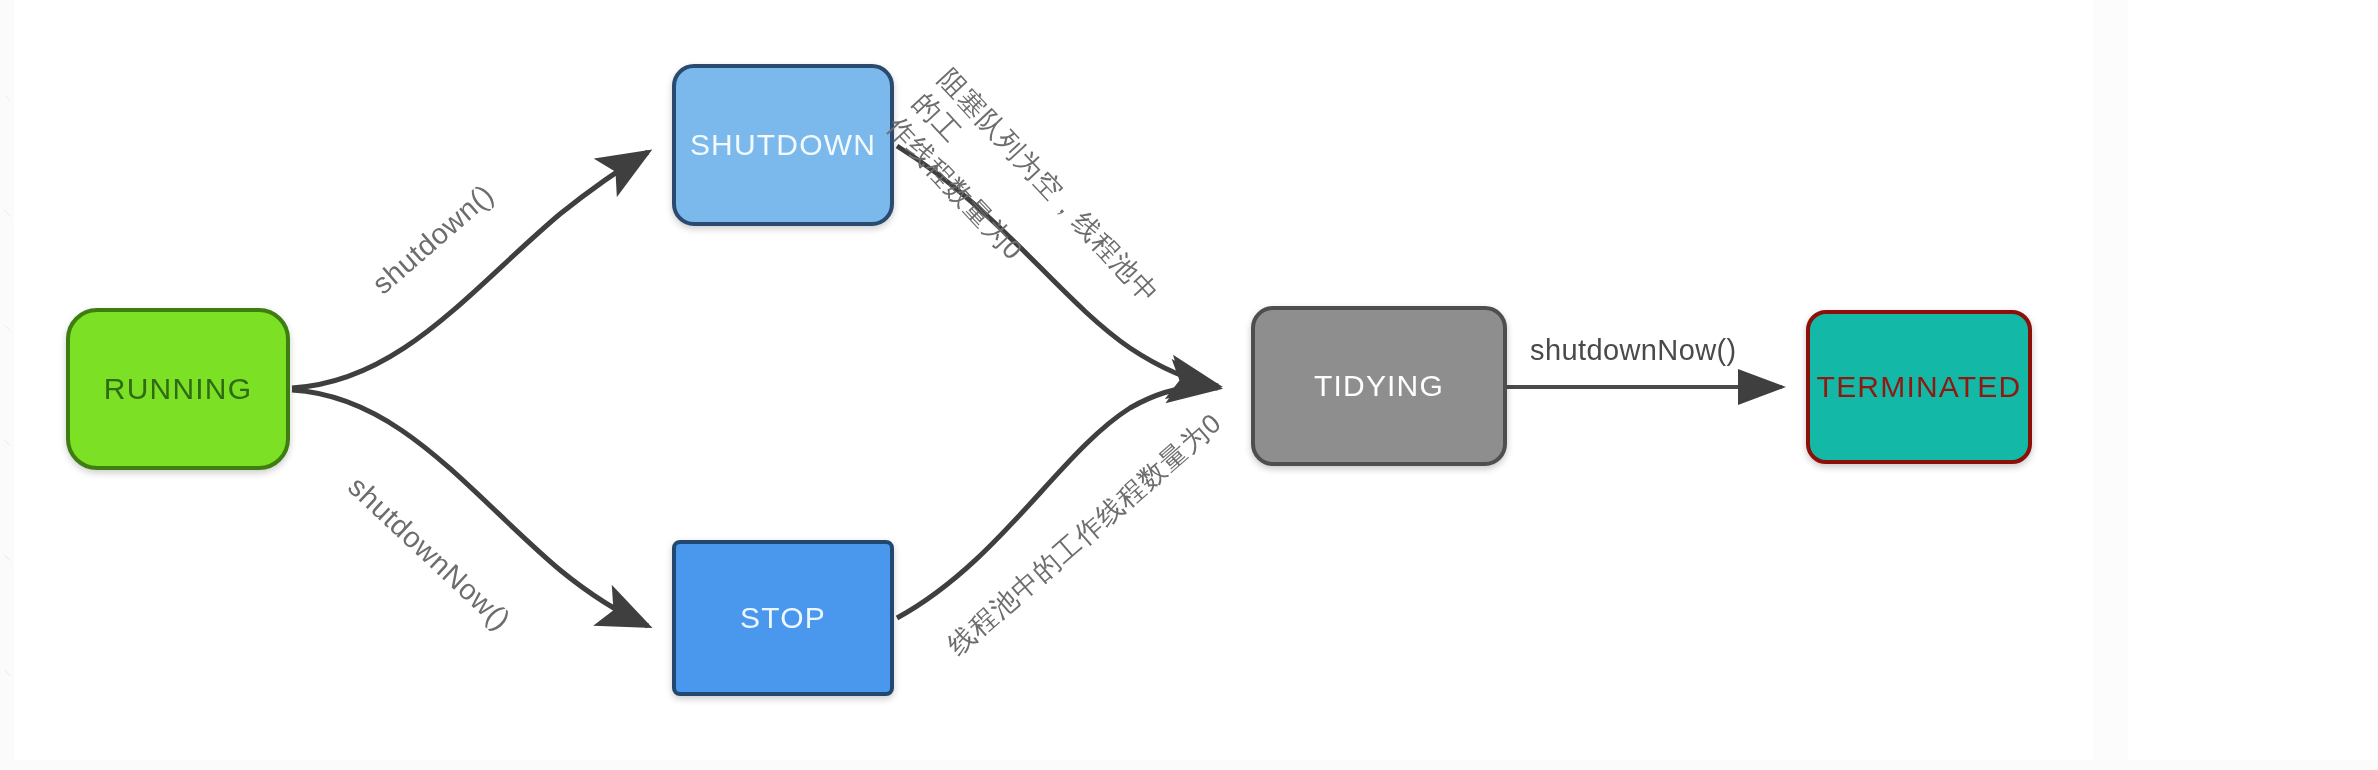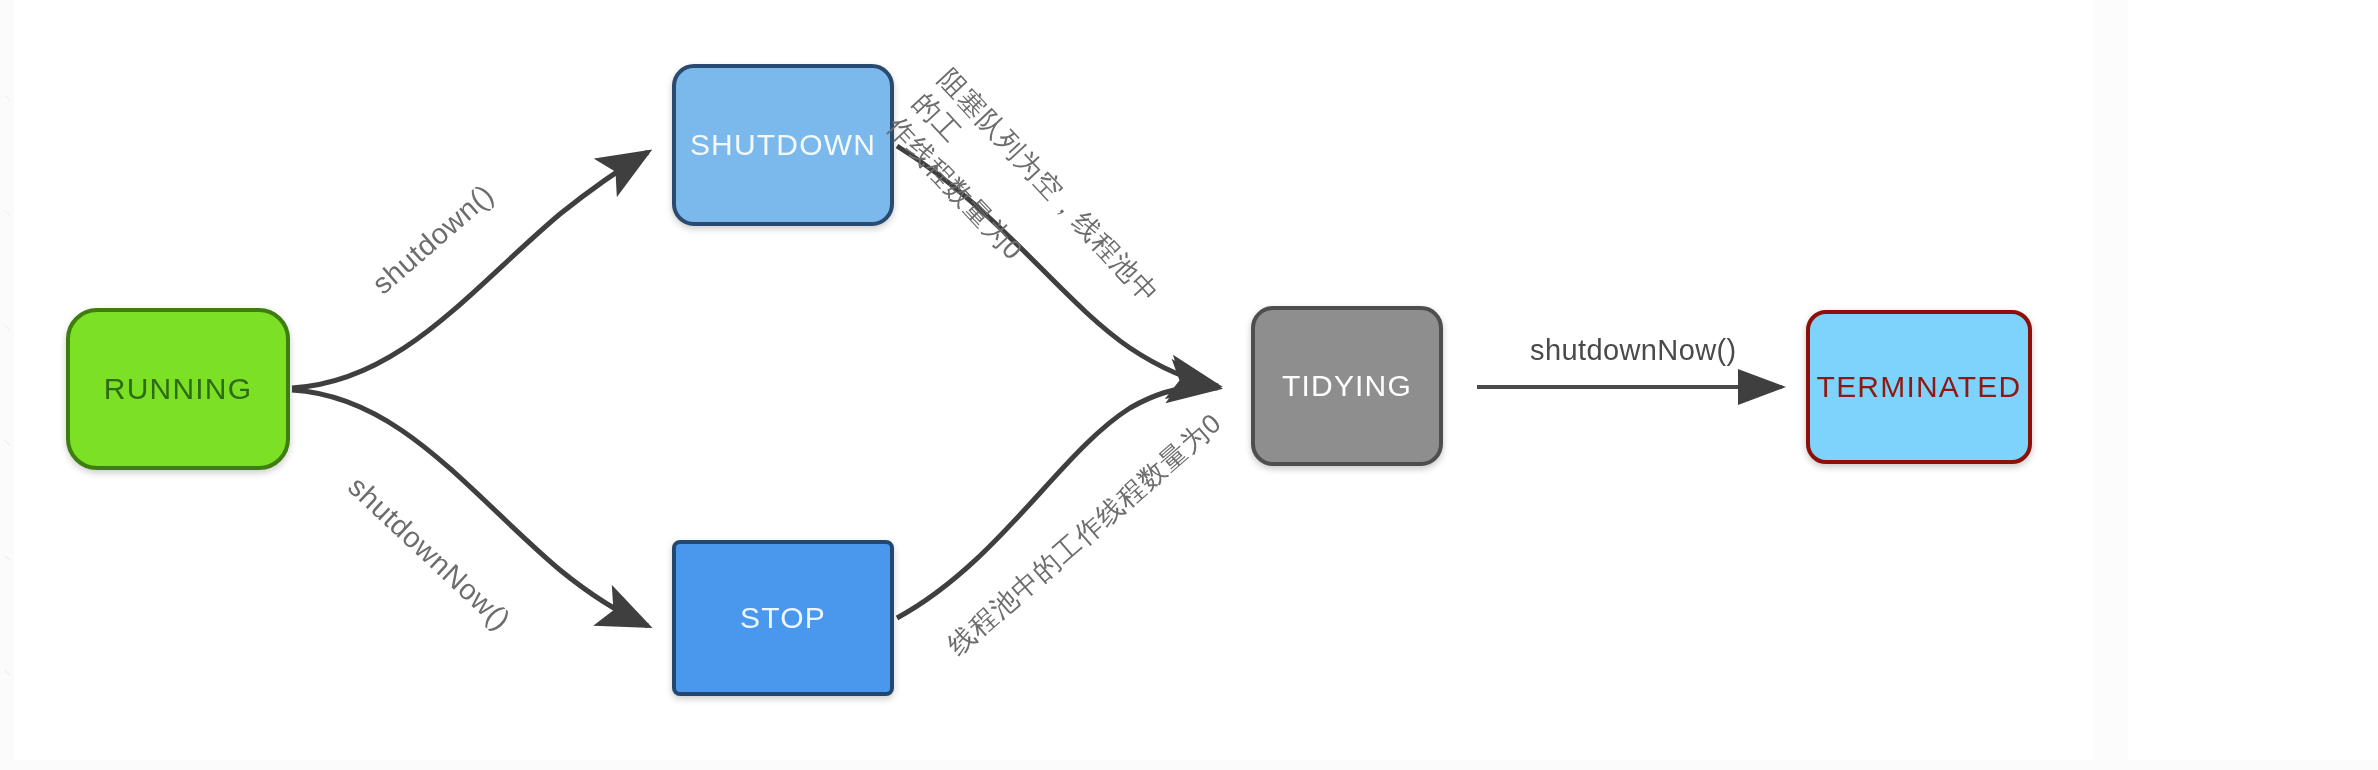--- a/index.html
+++ b/index.html
@@ -100,31 +100,31 @@
     width: 222px; height: 156px;
     background: #4a97ee;
     border: 4px solid #23486f;
     border-radius: 8px;
     color: #edf7ff;
     box-shadow: 0 3px 7px rgba(0,0,0,0.20);
     justify-content: center;
   }
   .node-tidying {
     left: 1251px; top: 306px;
-    width: 192px; height: 160px;
+    width: 256px; height: 160px;
     background: #8e8e8e;
     border: 4px solid #4e4e4e;
     border-radius: 22px;
     color: #ffffff;
     box-shadow: 0 3px 7px rgba(0,0,0,0.22);
   }
   .node-terminated {
     left: 1806px; top: 310px;
     width: 226px; height: 154px;
-    background: #7dd3fc;
+    background: #14b8a6;
     border: 4px solid #8c1009;
     border-radius: 20px;
     color: #8d1a12;
     box-shadow: 0 3px 7px rgba(0,0,0,0.22);
   }
 
   
   .edge-label {
     position: absolute;
     color: #6d6d6d;

